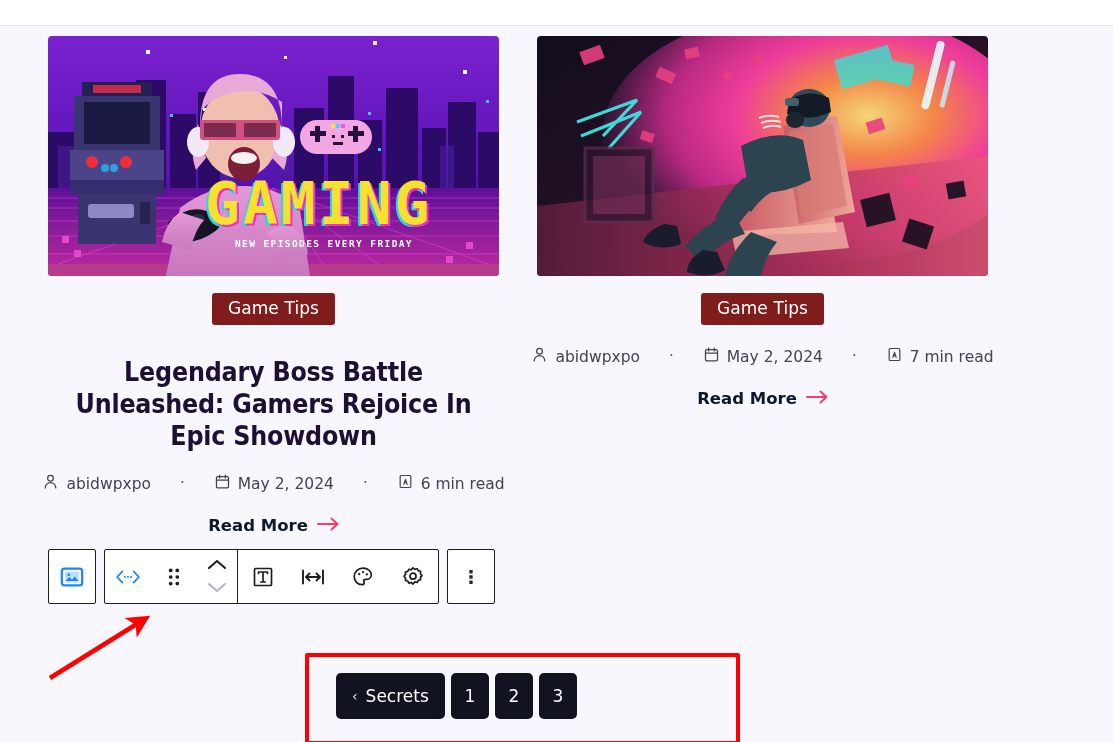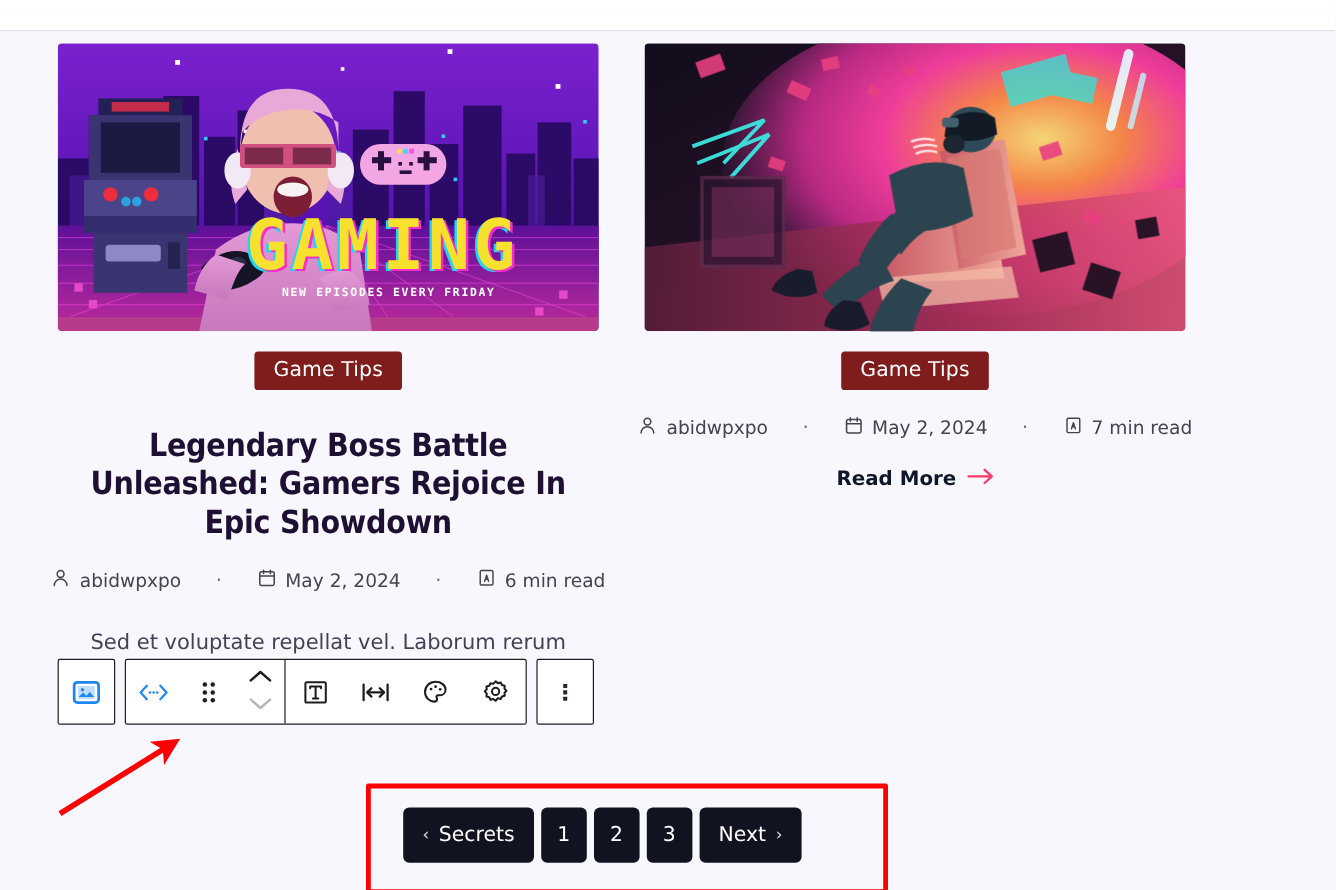--- a/index.html
+++ b/index.html
@@ -412,21 +412,20 @@
           <span class="meta-icon">
             <svg width="17" height="17" viewBox="0 0 24 24" fill="none" stroke="#46424f" stroke-width="1.7" stroke-linecap="round" stroke-linejoin="round">
               <rect x="4.5" y="3.5" width="15" height="17" rx="1.6"></rect>
               <path d="M9.7 16l2.3-7 2.3 7M10.6 13.7h2.8"></path>
             </svg>
           </span>
           <span>6 min read</span>
         </span>
       </div>
 
-      <p class="post-excerpt excerpt-clipped">Sed et voluptate repellat vel. Laborum rerum</p>
 
       <a class="read-more">
         <span>Read More</span>
         <span>
           <svg width="22" height="14" viewBox="0 0 22 14" fill="none" stroke="#fa3a67" stroke-width="1.9" stroke-linecap="round" stroke-linejoin="round">
             <path d="M1 7h19M14.5 1.5L20.5 7l-6 5.5"></path>
           </svg>
         </span>
       </a>
     </article>
@@ -579,24 +578,20 @@
   </div>
 
   <nav id="pagination">
     <button class="page-btn">
       <span class="page-chevron">‹</span>
       <span>Secrets</span>
     </button>
     <button class="page-btn num">1</button>
     <button class="page-btn num">2</button>
     <button class="page-btn num">3</button>
-    <button class="page-btn">
-      <span>Next</span>
-      <span class="page-chevron">›</span>
-    </button>
   </nav>
 
   <div id="block-toolbar">
 
     <div class="tb-group">
       <button class="tb-btn">
         <svg width="26" height="26" viewBox="0 0 24 24" fill="none">
           <rect x="2.6" y="4.2" width="18.8" height="15.6" rx="2.4" stroke="#1e87f0" stroke-width="2.1"></rect>
           <rect x="5.6" y="7" width="12.8" height="10" rx="1" fill="#1e87f0" opacity="0.28"></rect>
           <path d="M6 15.6l3.4-3.6 2.6 2.6 2.6-3 3.4 4z" fill="#1e87f0"></path>

